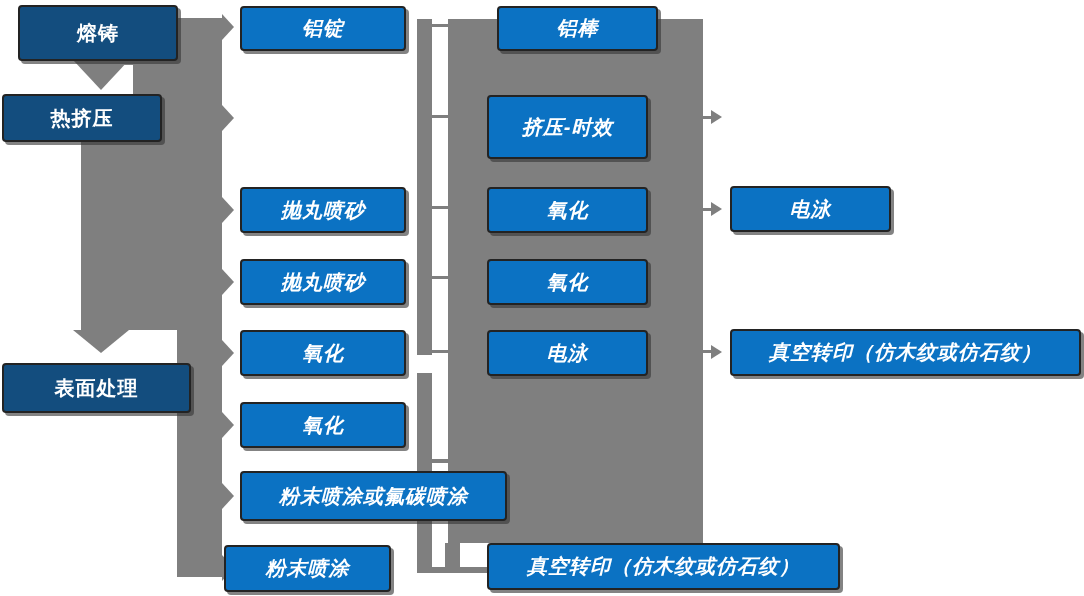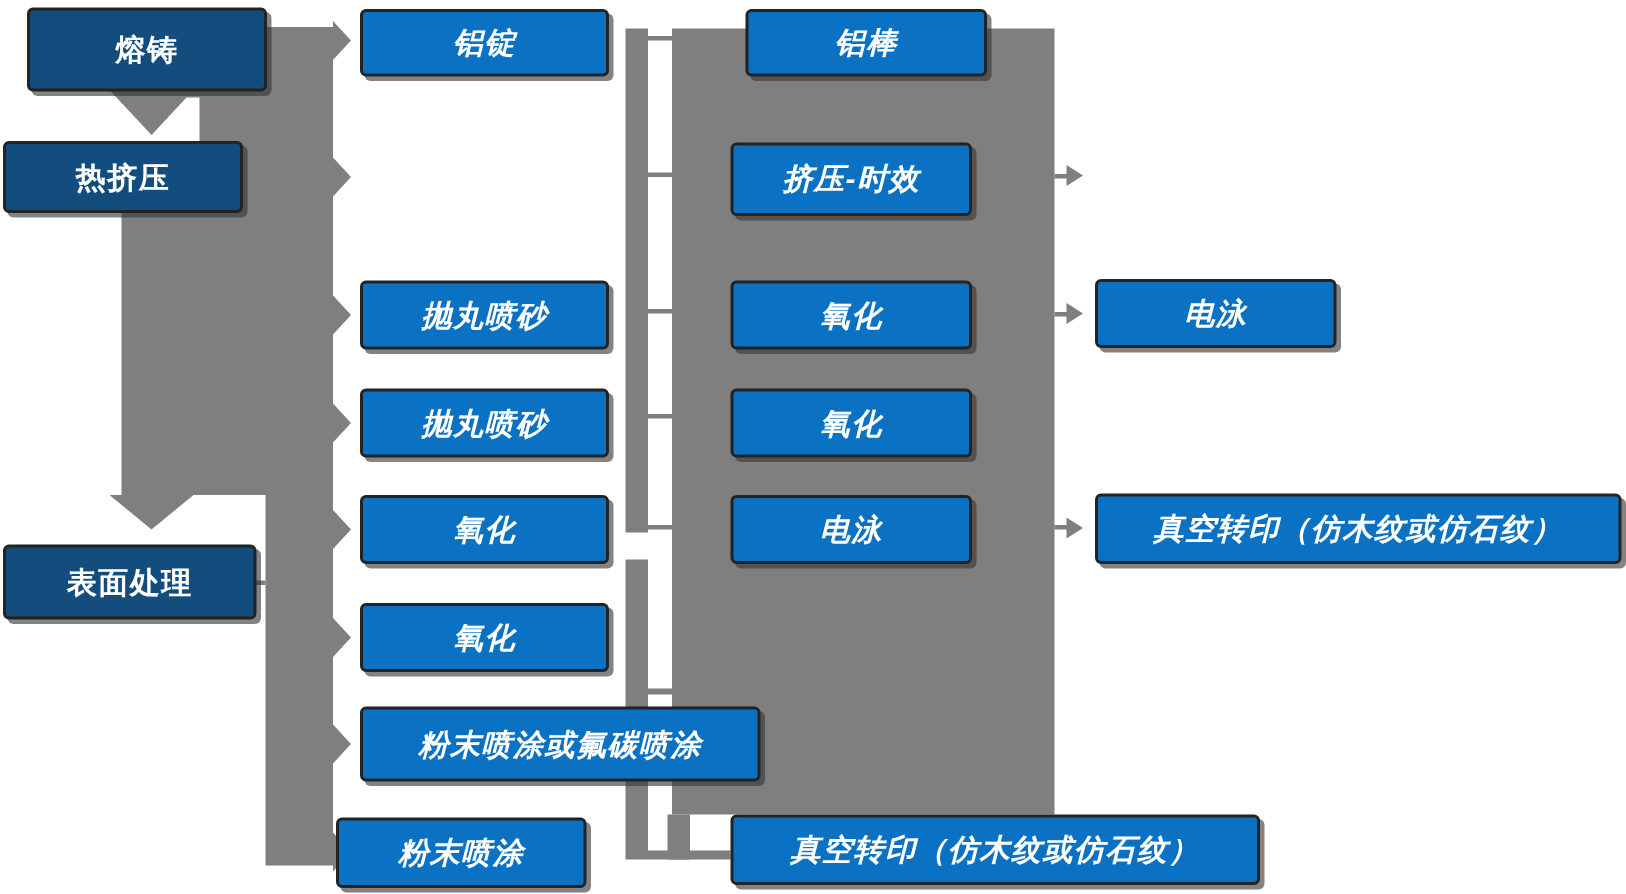--- a/index.html
+++ b/index.html
@@ -70,32 +70,32 @@
 
   <div class="conn" style="left:703px;top:116px;width:9px;height:3px;"></div>
   <div class="tri tri-right-sm" style="left:711px;top:110px;"></div>
   <div class="conn" style="left:703px;top:208px;width:9px;height:3px;"></div>
   <div class="tri tri-right-sm" style="left:711px;top:202px;"></div>
   <div class="conn" style="left:703px;top:350px;width:9px;height:3px;"></div>
   <div class="tri tri-right-sm" style="left:711px;top:345px;"></div>
 
   <div class="node dark" style="left:18px;top:5px;width:160px;height:56px;">熔铸</div>
   <div class="node dark" style="left:2px;top:94px;width:160px;height:48px;">热挤压</div>
-  <div class="node dark" style="left:2px;top:363px;width:169px;height:50px;">表面处理</div>
+  <div class="node dark" style="left:2px;top:363px;width:189px;height:50px;">表面处理</div>
 
   <div class="node light" style="left:240px;top:6px;width:166px;height:45px;">铝锭</div>
   <div class="node light" style="left:240px;top:187px;width:166px;height:46px;">抛丸喷砂</div>
   <div class="node light" style="left:240px;top:259px;width:166px;height:46px;">抛丸喷砂</div>
   <div class="node light" style="left:240px;top:330px;width:166px;height:46px;">氧化</div>
   <div class="node light" style="left:240px;top:402px;width:166px;height:46px;">氧化</div>
   <div class="node light" style="left:240px;top:471px;width:267px;height:50px;">粉末喷涂或氟碳喷涂</div>
   <div class="node light" style="left:224px;top:545px;width:167px;height:47px;">粉末喷涂</div>
 
   <div class="node light" style="left:497px;top:6px;width:161px;height:45px;">铝棒</div>
-  <div class="node light" style="left:487px;top:95px;width:161px;height:49px;">挤压-时效</div>
+  <div class="node light" style="left:487px;top:95px;width:161px;height:64px;">挤压-时效</div>
   <div class="node light" style="left:487px;top:187px;width:161px;height:46px;">氧化</div>
   <div class="node light" style="left:487px;top:259px;width:161px;height:46px;">氧化</div>
   <div class="node light" style="left:487px;top:330px;width:161px;height:46px;">电泳</div>
   <div class="node light" style="left:487px;top:543px;width:353px;height:47px;">真空转印（仿木纹或仿石纹）</div>
 
   <div class="node light" style="left:730px;top:186px;width:161px;height:46px;">电泳</div>
   <div class="node light" style="left:730px;top:329px;width:351px;height:47px;">真空转印（仿木纹或仿石纹）</div>
 
 </div>
 

